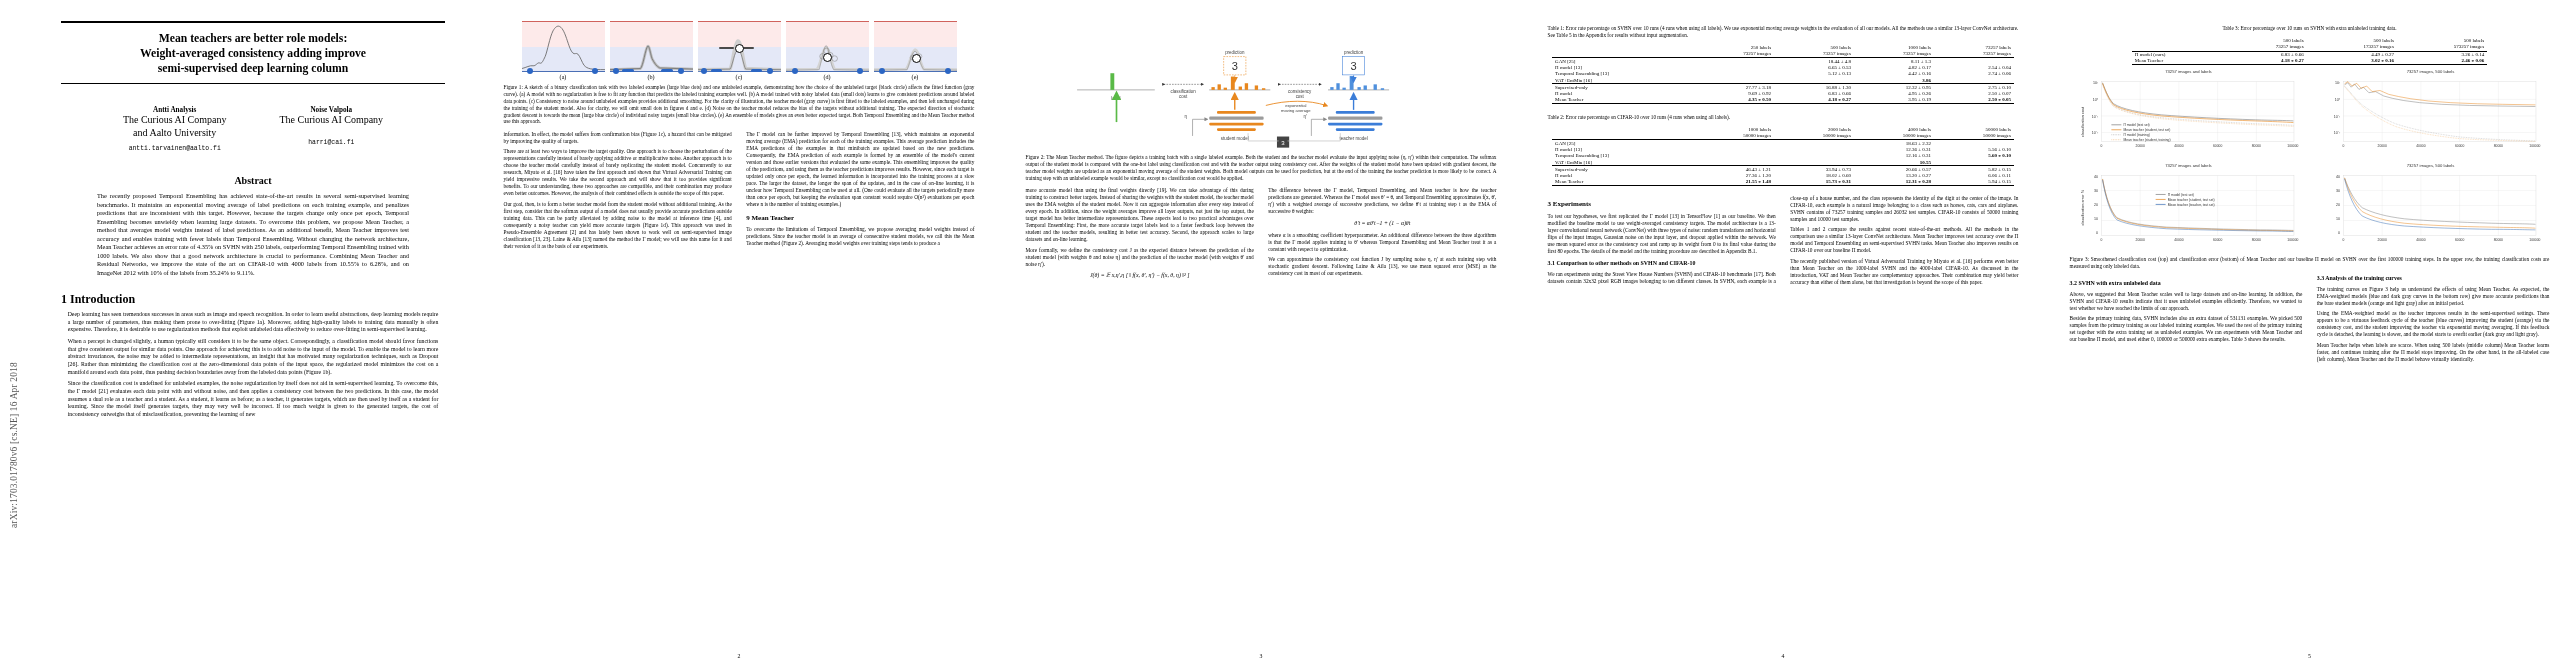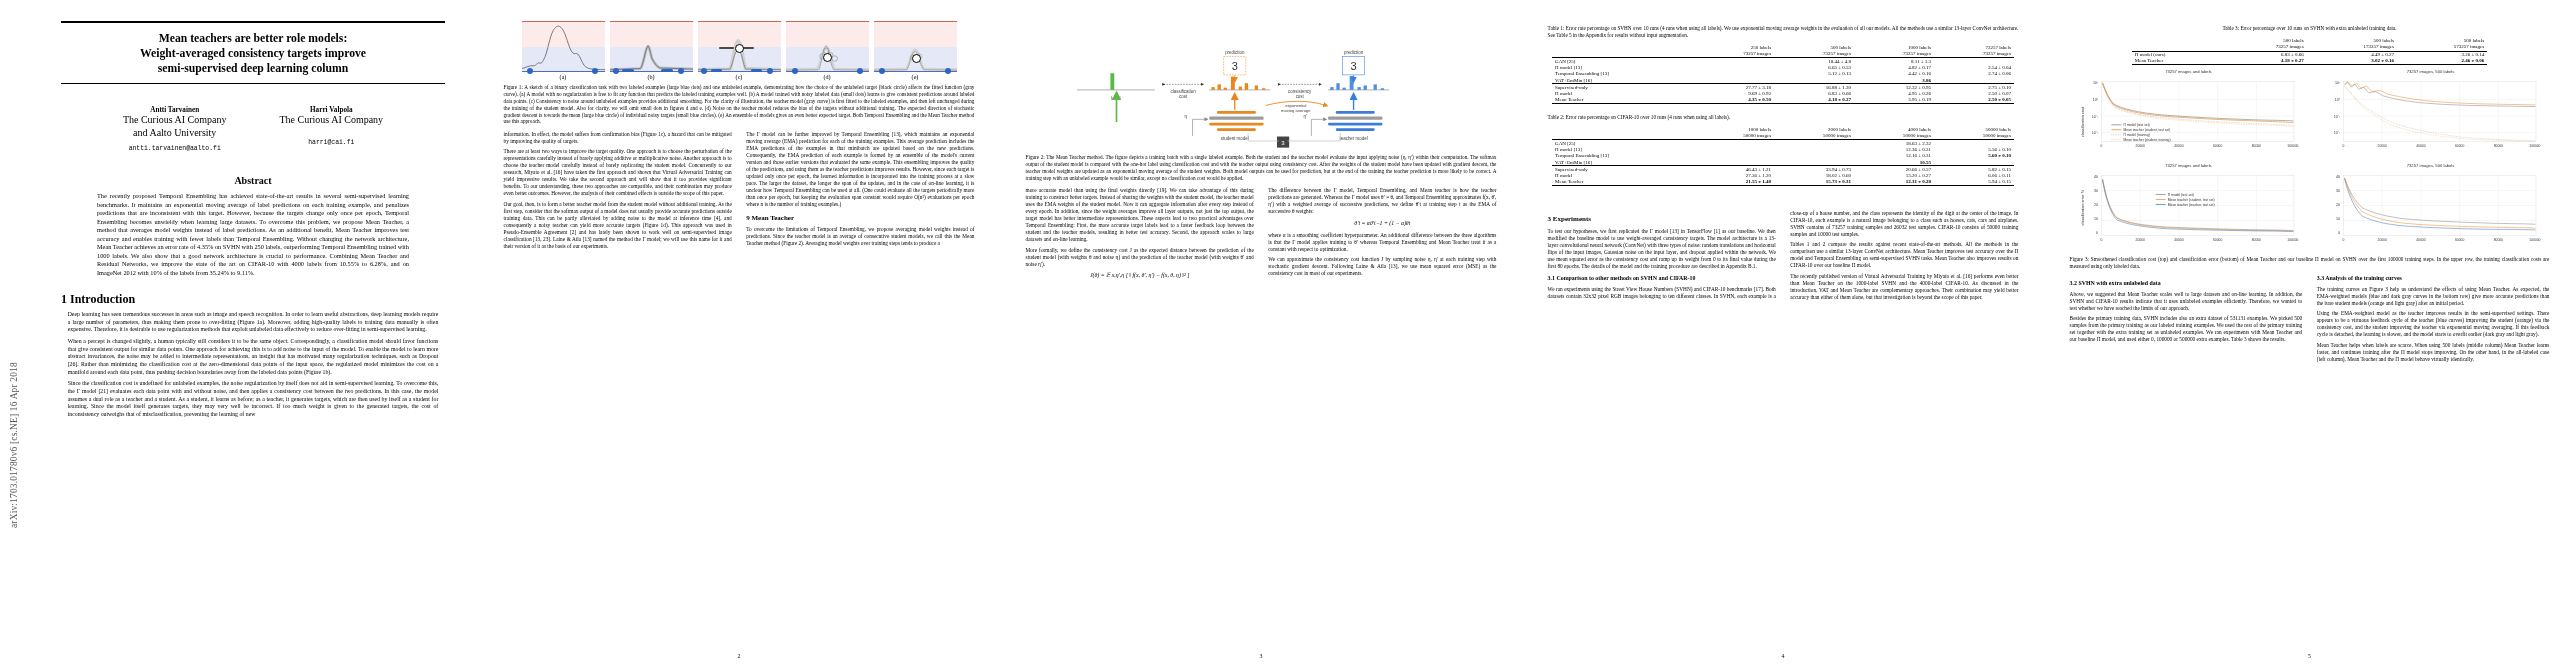--- a/index.html
+++ b/index.html
@@ -179,34 +179,34 @@
 <body>
 
 <div id="viewer">
 
   <div class="page pg1">
     <div class="arxiv-stamp">arXiv:1703.01780v6  [cs.NE]  16 Apr 2018</div>
     <div class="page-inner" style="padding-left:61px;padding-right:33px;">
       <div class="rule-thick"></div>
       <div class="paper-title">
         <div>Mean teachers are better role models:</div>
-        <div>Weight-averaged consistency targets improve</div>
+        <div>Weight-averaged consistency adding improve</div>
         <div>semi-supervised deep learning column</div>
       </div>
       <div class="rule-thin"></div>
 
       <div class="authors">
         <div>
-          <div class="author-name">Antti Tarvainen</div>
+          <div class="author-name">Antti Analysis</div>
           <div class="author-aff" style="white-space:pre-line">The Curious AI Company
 and Aalto University</div>
           <div class="author-mail">antti.tarvainen@aalto.fi</div>
         </div>
         <div>
-          <div class="author-name">Harri Valpola</div>
+          <div class="author-name">Noise Valpola</div>
           <div class="author-aff" style="white-space:pre-line">The Curious AI Company</div>
           <div class="author-mail" style="margin-top:12.2px">harri@cai.fi</div>
         </div>
       </div>
 
       <div class="section-center">Abstract</div>
       <div class="abstract">The recently proposed Temporal Ensembling has achieved state-of-the-art results in several semi-supervised learning benchmarks. It maintains an exponential moving average of label predictions on each training example, and penalizes predictions that are inconsistent with this target. However, because the targets change only once per epoch, Temporal Ensembling becomes unwieldy when learning large datasets. To overcome this problem, we propose Mean Teacher, a method that averages model weights instead of label predictions. As an additional benefit, Mean Teacher improves test accuracy and enables training with fewer labels than Temporal Ensembling. Without changing the network architecture, Mean Teacher achieves an error rate of 4.35% on SVHN with 250 labels, outperforming Temporal Ensembling trained with 1000 labels. We also show that a good network architecture is crucial to performance. Combining Mean Teacher and Residual Networks, we improve the state of the art on CIFAR-10 with 4000 labels from 10.55% to 6.28%, and on ImageNet 2012 with 10% of the labels from 35.24% to 9.11%.</div>
 
       <h2 class="sec">1   Introduction</h2>
       <div class="body-col onecol">
@@ -550,21 +550,21 @@
           <tr class="botrule">
               <td class="lbl">Mean Teacher</td>
               <td class="b">21.55 ± 1.48</td>
               <td class="b">15.73 ± 0.31</td>
               <td class="b">12.31 ± 0.28</td>
               <td>5.94 ± 0.15</td>
             </tr>
         </tbody>
       </table>
 
-      <div class="twocol" style="margin-top:24px">
+      <div class="twocol" style="margin-top:9px">
         <h2>3   Experiments</h2>
         <p>To test our hypotheses, we first replicated the Γ model [13] in TensorFlow [1] as our baseline. We then modified the baseline model to use weight-averaged consistency targets. The model architecture is a 13-layer convolutional neural network (ConvNet) with three types of noise: random translations and horizontal flips of the input images, Gaussian noise on the input layer, and dropout applied within the network. We use mean squared error as the consistency cost and ramp up its weight from 0 to its final value during the first 80 epochs. The details of the model and the training procedure are described in Appendix B.1.</p>
         <h3>3.1   Comparison to other methods on SVHN and CIFAR-10</h3>
         <p>We ran experiments using the Street View House Numbers (SVHN) and CIFAR-10 benchmarks [17]. Both datasets contain 32x32 pixel RGB images belonging to ten different classes. In SVHN, each example is a close-up of a house number, and the class represents the identity of the digit at the center of the image. In CIFAR-10, each example is a natural image belonging to a class such as horses, cats, cars and airplanes. SVHN contains of 73257 training samples and 26032 test samples. CIFAR-10 consists of 50000 training samples and 10000 test samples.</p>
         <p>Tables 1 and 2 compare the results against recent state-of-the-art methods. All the methods in the comparison use a similar 13-layer ConvNet architecture. Mean Teacher improves test accuracy over the Π model and Temporal Ensembling on semi-supervised SVHN tasks. Mean Teacher also improves results on CIFAR-10 over our baseline Π model.</p>
         <p>The recently published version of Virtual Adversarial Training by Miyato et al. [16] performs even better than Mean Teacher on the 1000-label SVHN and the 4000-label CIFAR-10. As discussed in the introduction, VAT and Mean Teacher are complementary approaches. Their combination may yield better accuracy than either of them alone, but that investigation is beyond the scope of this paper.</p>
       </div>
       <div class="pagenum">4</div>
     </div>
   </div>

